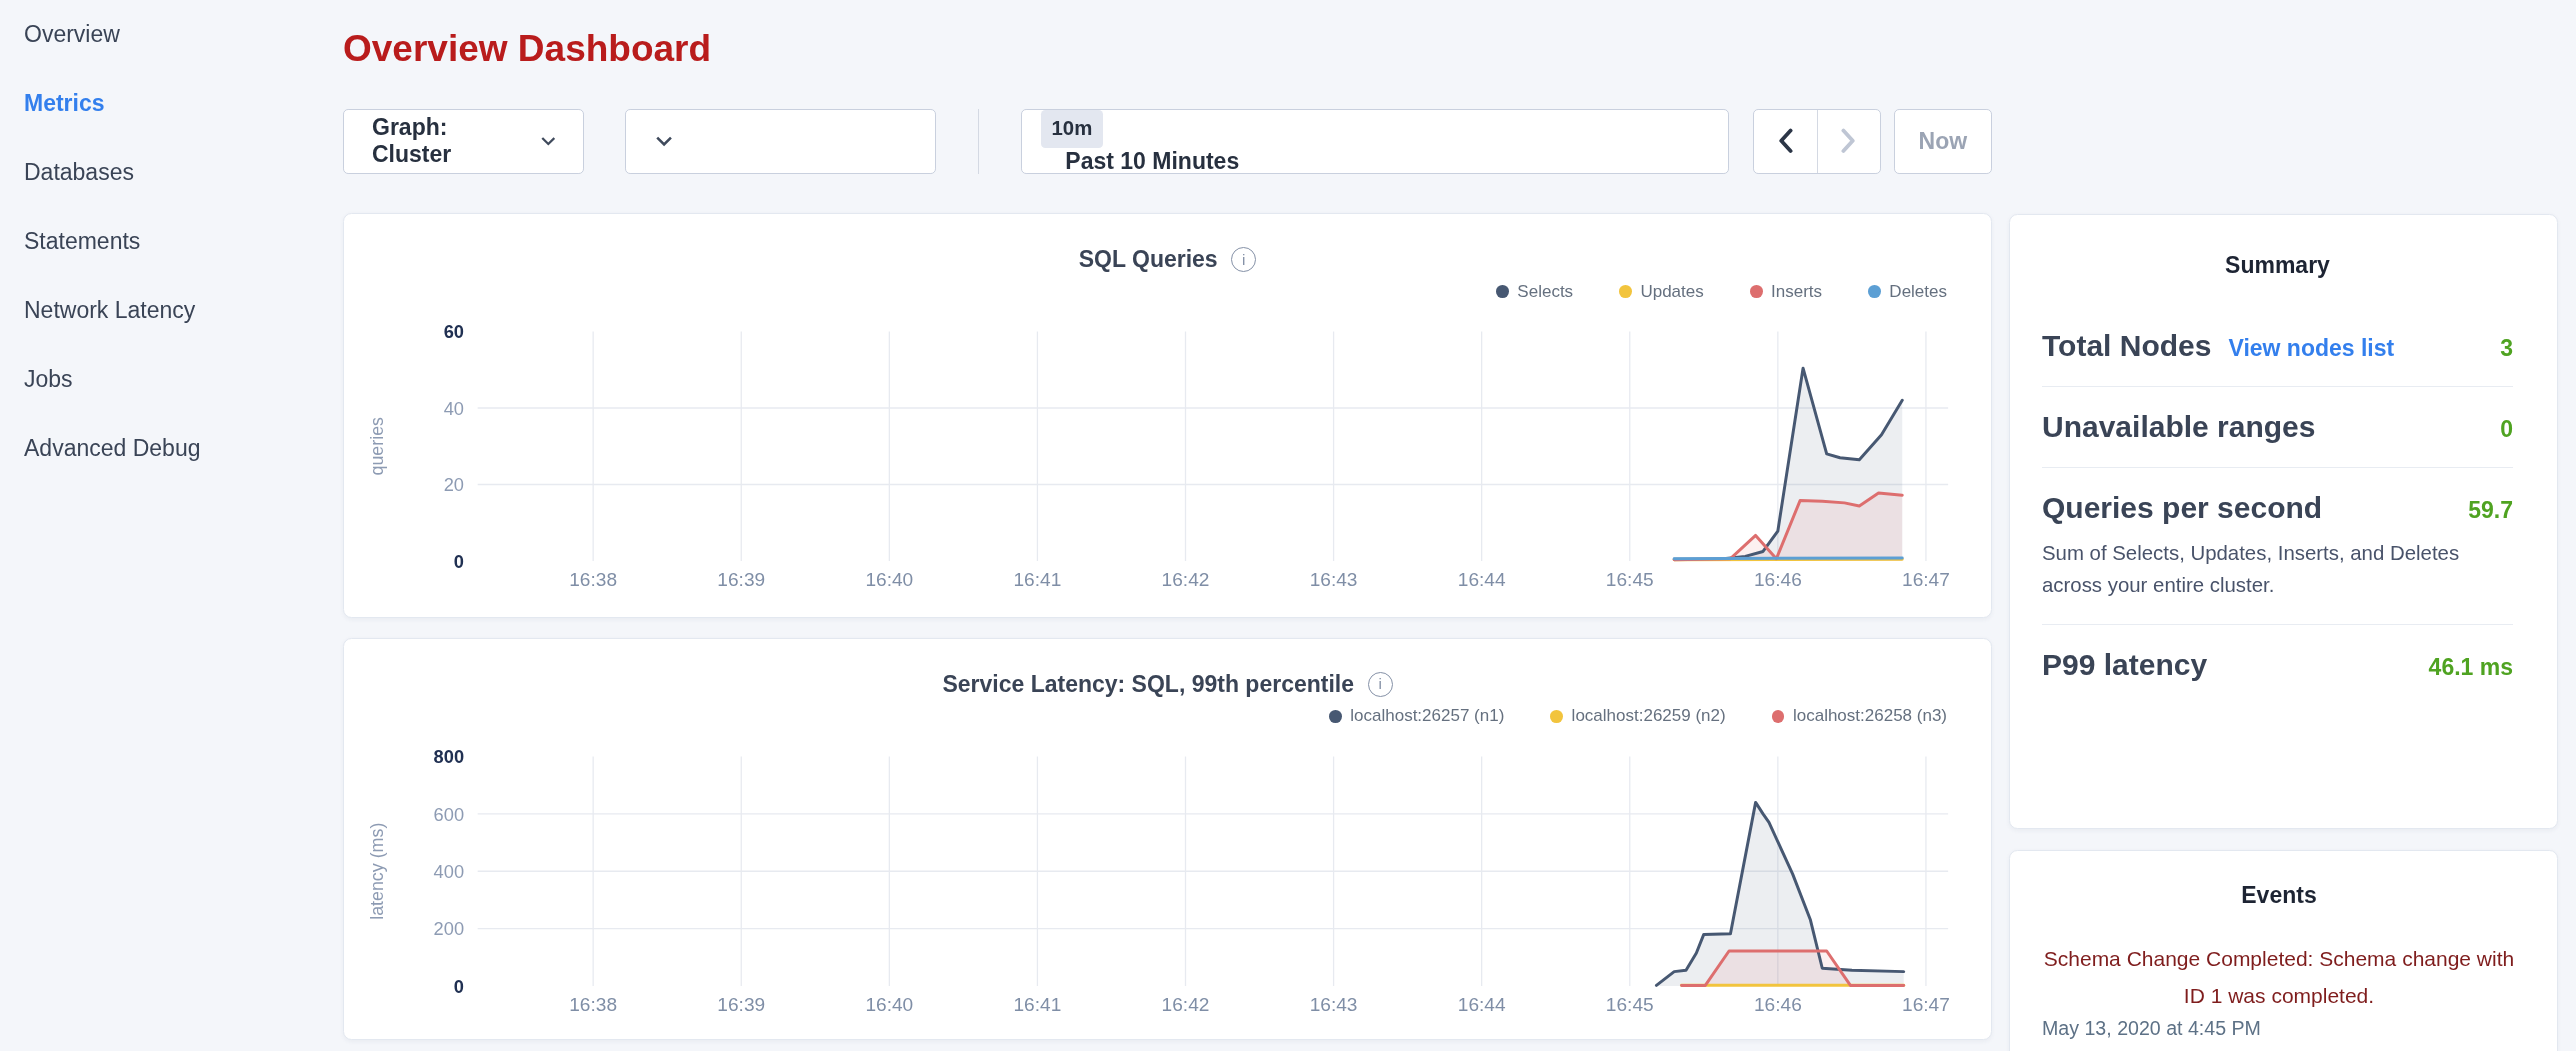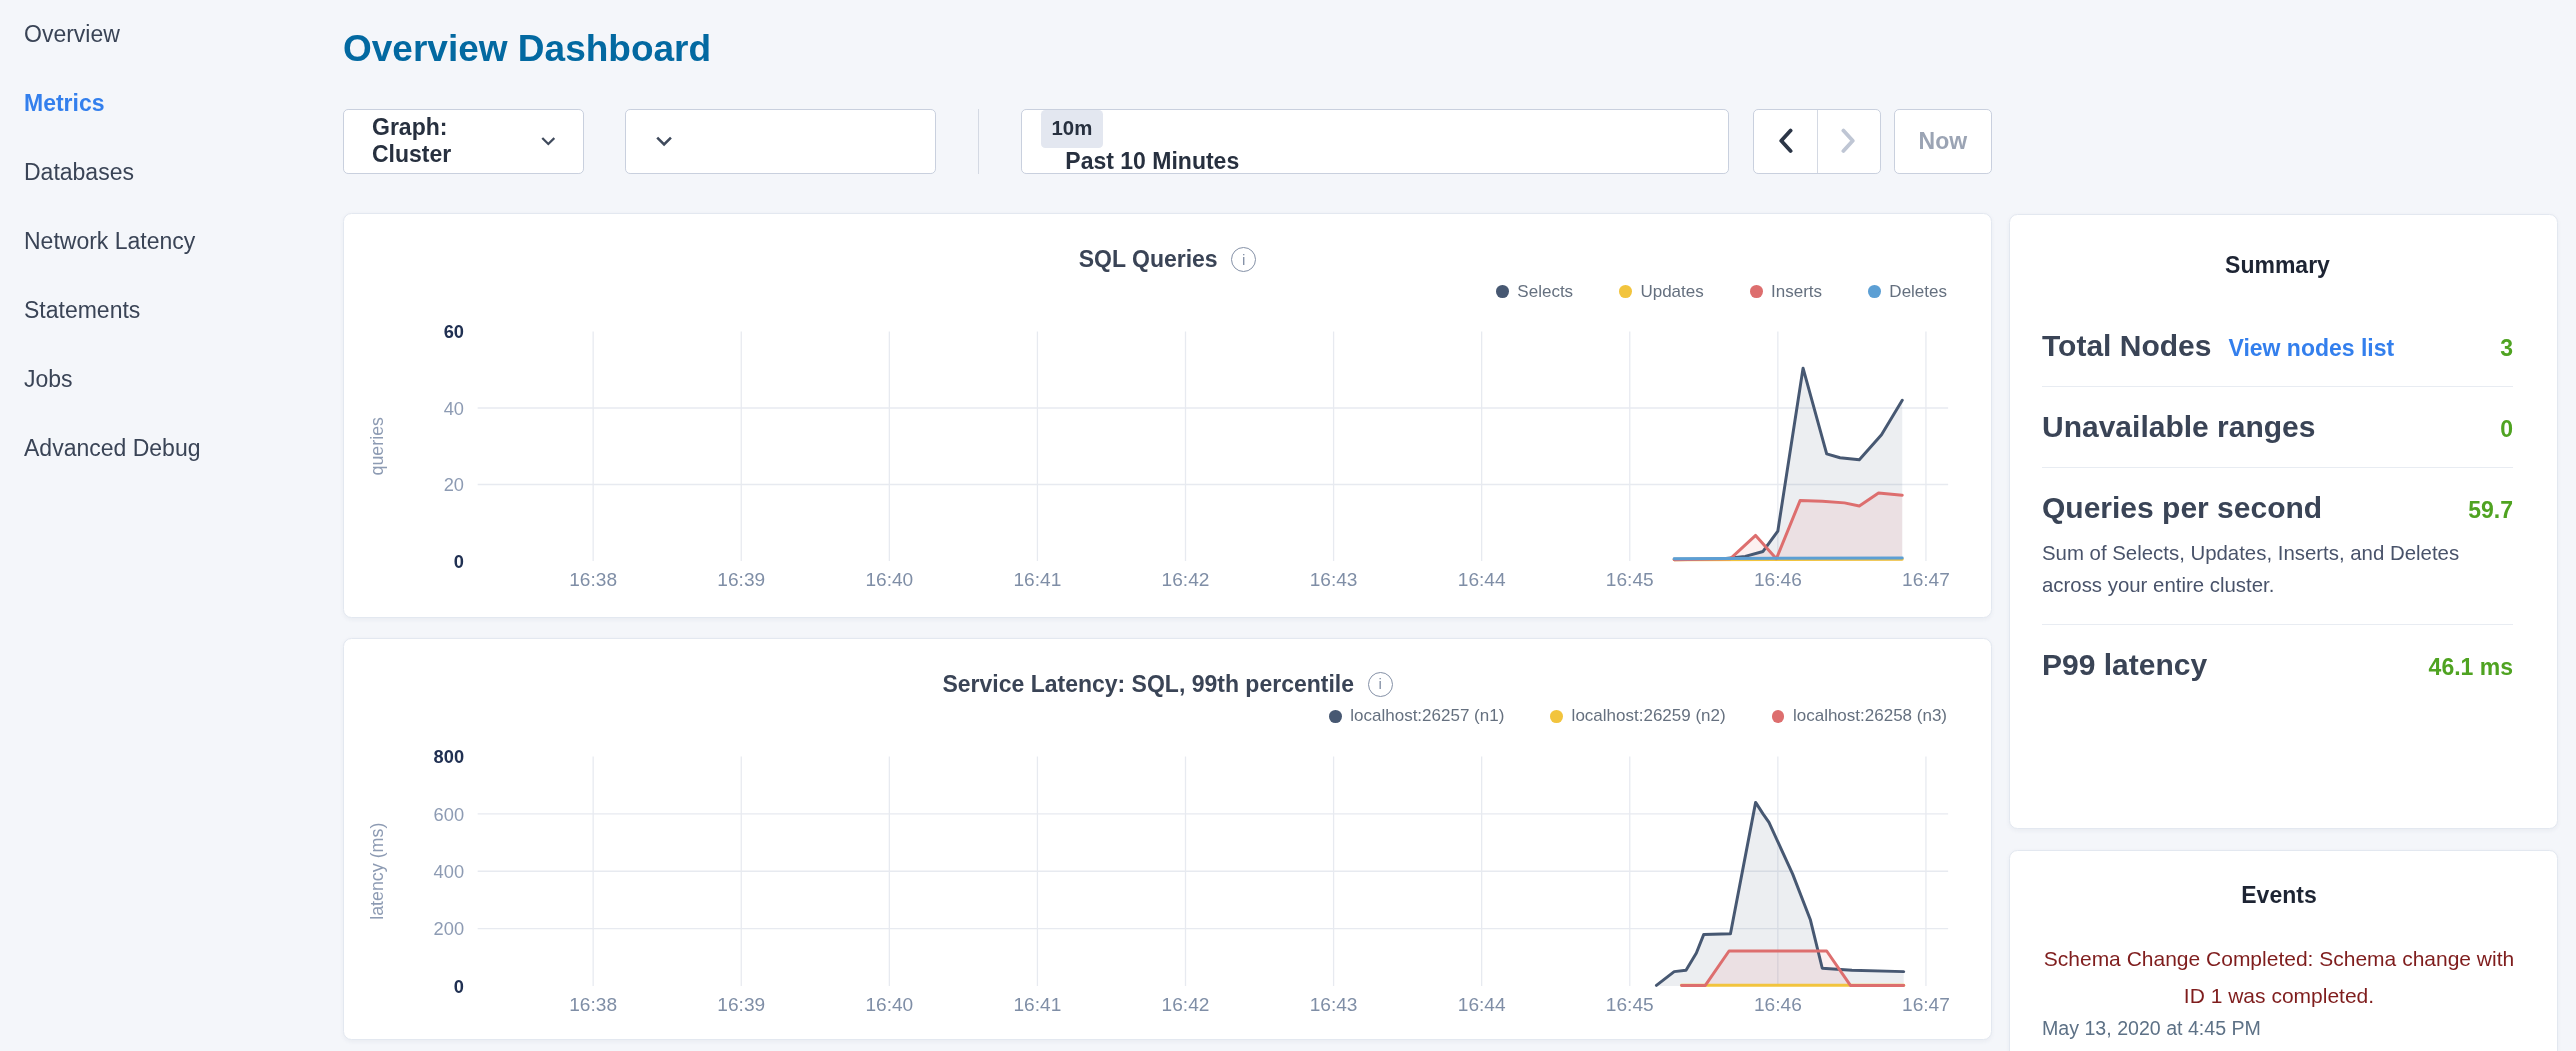--- a/index.html
+++ b/index.html
@@ -11,21 +11,21 @@
     color:#3a4456;
     display:flex;
   }
   
   .sidebar { width:343px; flex:0 0 343px; padding-top:0; }
   .nav-item { height:69px; display:flex; align-items:center; padding-left:24px;
               font-size:23px; color:#3a4456; cursor:pointer; }
   .nav-item.active { color:#337fed; font-weight:700; }
   
   .main { flex:1 1 auto; min-width:0; }
-  .page-title { font-size:37px; font-weight:600; color:#0369a1; margin:28px 0 12px 0; line-height:41px; }
+  .page-title { font-size:37px; font-weight:600; color:#b91c1c; margin:28px 0 12px 0; line-height:41px; }
   .controls { display:flex; align-items:center; margin-top:39px; height:66px; }
   .select-box { display:flex; align-items:center; gap:37px; background:#fff;
                 border:0.9px solid #c9d0de; border-radius:5.1px; height:65px; padding:0 28px;
                 font-size:23px; font-weight:700; color:#27303f; cursor:pointer; }
   .select-box.graph { width:244px; }
   .select-box.dash  { width:316px; margin-left:41px; }
   .vdivider { width:0.9px; height:65px; background:#d4d9e3; margin:0 42px; }
   .timebox { width:719px; height:65px; background:#fff; border:0.9px solid #c9d0de;
              border-radius:5.1px; display:flex; align-items:flex-start; padding:0 19px; cursor:pointer;flex-direction:column; }
   .badge10m { background:#e3e7f0; border-radius:4.3px; font-size:20.4px; font-weight:700;
@@ -71,22 +71,22 @@
   .event-text { font-size:21px; color:#7f1d1d; line-height:37px;text-align:center; }
   .event-time { font-size:19.6px; color:#5d7186; margin-top:3.4px; }
 </style>
 </head>
 <body>
 
 <nav class="sidebar" id="sidebar-nav">
     <div class="nav-item">Overview</div>
     <div class="nav-item active">Metrics</div>
     <div class="nav-item">Databases</div>
+    <div class="nav-item">Statements</div>
     <div class="nav-item">Network Latency</div>
-    <div class="nav-item">Statements</div>
     <div class="nav-item">Jobs</div>
     <div class="nav-item">Advanced Debug</div>
   </nav>
 
 <div class="main">
   <h1 class="page-title">Overview Dashboard</h1>
 
   <div class="controls">
     <div class="select-box graph">
       <span>Graph: Cluster</span>

